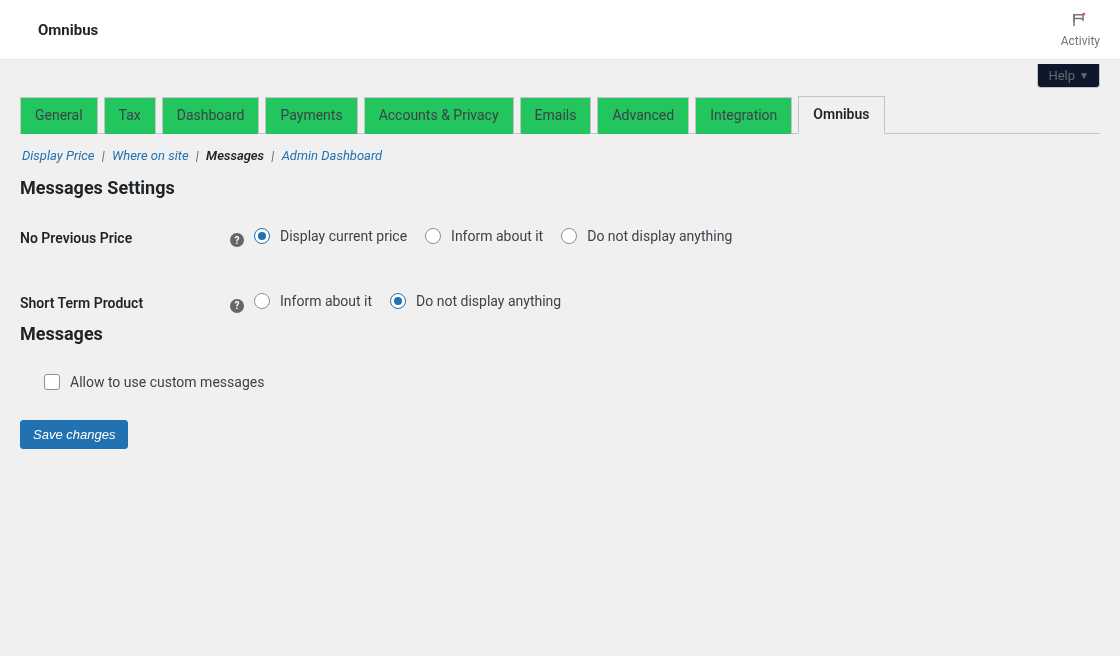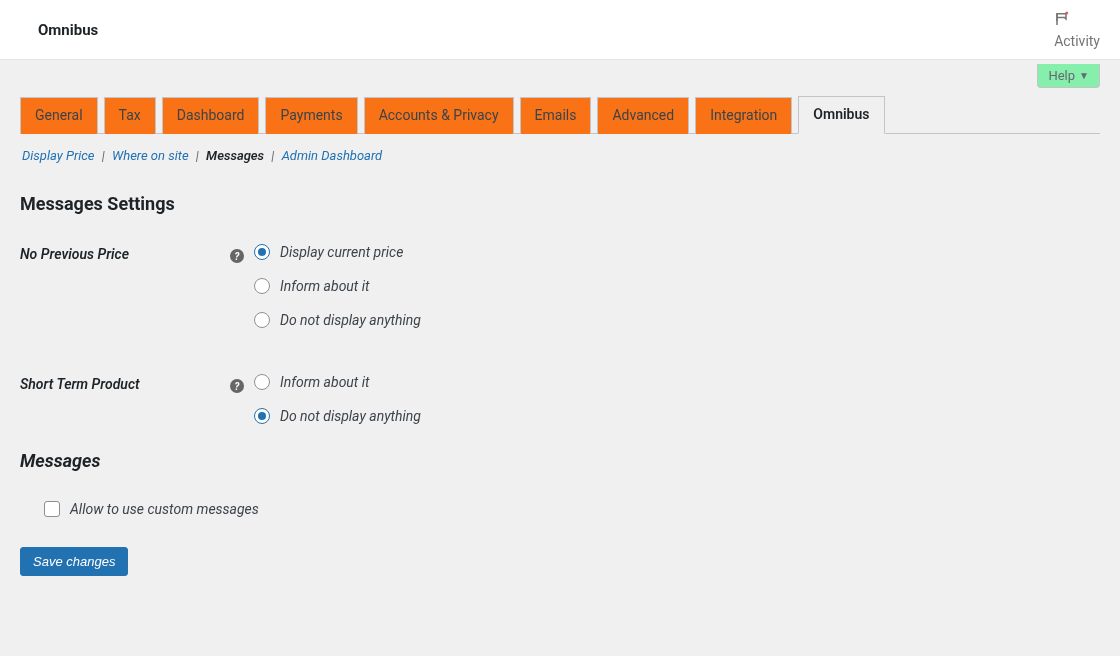--- a/index.html
+++ b/index.html
@@ -20,37 +20,37 @@
     padding: 0 20px 0 38px;
   }
   .topbar-title {
     font-size: 15px;
     font-weight: 700;
     color: #1d2327;
   }
   .activity {
     display: flex;
     flex-direction: column;
-    align-items: flex-start;
-    font-size: 14px;
+    align-items: center;
+    font-size: 12px;
     color: #757575;
     gap: 2px;
   }
   .activity svg { width: 18px; height: 18px; }
   .content {
     padding: 0 20px 20px 20px;
   }
   .help-row {
     display: flex;
     justify-content: flex-end;
     padding-top: 4px;
     padding-bottom: 8px;
   }
   .help-btn {
-    background: #86efac;
+    background: #0f172a;
     border: 1px solid #c3c4c7;
     border-top: none;
     border-radius: 0 0 4px 4px;
     padding: 4px 10px;
     font-size: 13px;
     color: #646970;
     display: flex;
     align-items: center;
     gap: 4px;
     cursor: pointer;
@@ -58,21 +58,21 @@
   .help-btn .caret {
     font-size: 10px;
   }
   .tabs {
     display: flex;
     gap: 6px;
     border-bottom: 1px solid #c3c4c7;
     align-items: flex-end;
   }
   .tab {
-    background: #f97316;
+    background: #22c55e;
     border: 1px solid #c3c4c7;
     border-bottom: none;
     padding: 8px 14px;
     font-size: 14px;
     color: #3c434a;
     cursor: pointer;
     line-height: 1.4;
     margin-bottom: -1px;
   }
   .tab.active {
@@ -96,25 +96,24 @@
     padding: 0 4px;
   }
   .subnav .current {
     color: #1d2327;
     font-weight: 600;
   }
   h2.section {
     font-size: 18px;
     font-weight: 700;
     color: #1d2327;
-    margin: 20px 0 20px 0;
+    margin: 4px 0 20px 0;
   }
   .form-table {
     width: 100%;
-    font-style: italic;
   }
   .form-row {
     display: flex;
     align-items: flex-start;
     padding: 6px 0;
   }
   .form-row .label-col {
     width: 210px;
     flex-shrink: 0;
     font-size: 14px;
@@ -137,21 +136,21 @@
     color: #fff;
     font-size: 10px;
     font-weight: 700;
     align-items: center;
     justify-content: center;
     cursor: help;
   }
   .input-col {
     flex: 1;
     display: flex;
-    flex-direction: column;
+    flex-direction: row;
     gap: 18px;
     padding-top: 4px;
   }
   .radio-item, .check-item {
     display: flex;
     align-items: center;
     gap: 10px;
     font-size: 14px;
     color: #3c434a;
     cursor: pointer;

